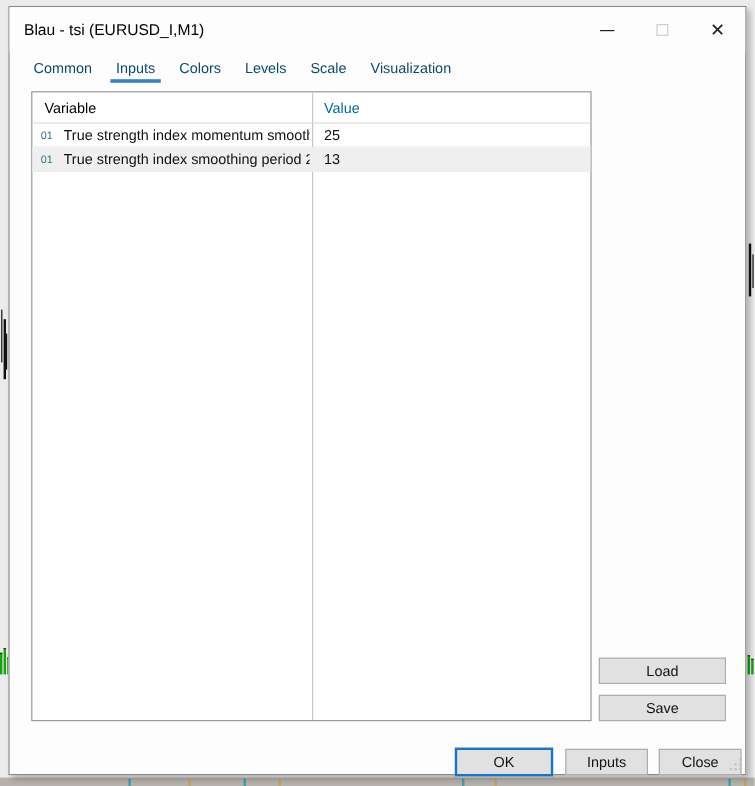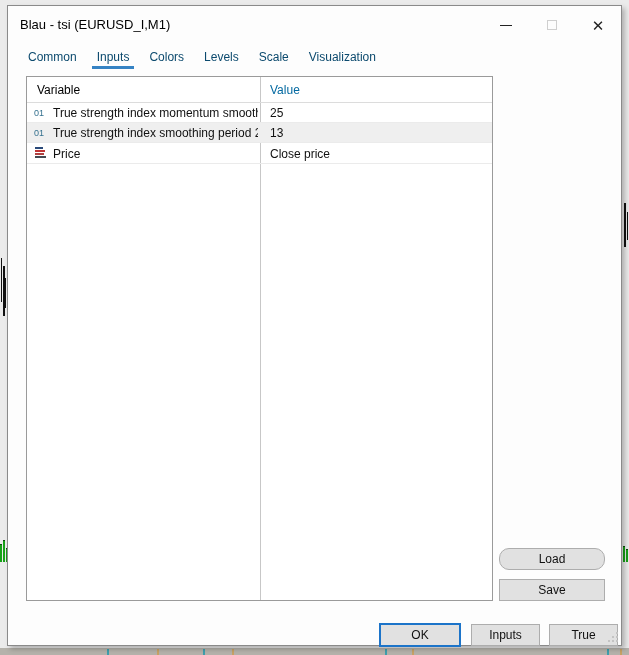--- a/index.html
+++ b/index.html
@@ -49,21 +49,21 @@
   .icon-price i { position:absolute; left:1px; height:2px; display:block; }
   .icon-price .l1 { top:0;  width:8px;  background:#2a4a7a; }
   .icon-price .l2 { top:3px; width:10px; background:#c23434; }
   .icon-price .l3 { top:6px; width:9px;  background:#b04040; }
   .icon-price .l4 { top:9px; width:11px; background:#444a52; }
 
   
   .btn { position:absolute; background:#e1e1e1; border:1px solid #adadad;
          font-family:"Liberation Sans", sans-serif; font-size:12px; color:#111;
          display:flex; align-items:center; justify-content:center; cursor:default; }
-  .btn-load { left:491px; top:542px; width:106px; height:22px;border-radius:10px; }
+  .btn-load { left:491px; top:542px; width:106px; height:22px; }
   .btn-save { left:491px; top:573px; width:106px; height:22px; }
   .btn-ok     { left:371px; top:617px; width:82px; height:24px; border:2px solid #1c74c9; }
   .btn-cancel { left:463px; top:618px; width:69px; height:22px; }
   .btn-reset  { left:541px; top:618px; width:69px; height:22px; }
 
   .resize-grip { position:absolute; right:3px; bottom:3px; width:11px; height:11px; }
   .resize-grip i { position:absolute; width:2px; height:2px; background:#c3c3c3; }
   .resize-grip .d1 { right:0; bottom:0; }
   .resize-grip .d2 { right:4px; bottom:0; }
   .resize-grip .d3 { right:0; bottom:4px; }
@@ -141,38 +141,28 @@
       </div>
 
       <div class="prow selected">
         <span class="row-icon">
           <span class="icon-01">01</span>
         </span>
         <span class="cell-var">True strength index smoothing period 2</span>
         <span class="cell-val">13</span>
       </div>
 
-      <div class="prow">
-        <span class="row-icon icon-price">
-          <i class="l1"></i>
-            <i class="l2"></i>
-            <i class="l3"></i>
-            <i class="l4"></i>
-        </span>
-        <span class="cell-var">Price</span>
-        <span class="cell-val">Close price</span>
-      </div>
     </div>
 
     <button class="btn btn-load">Load</button>
     <button class="btn btn-ok">OK</button>
 
     <button class="btn btn-save">Save</button>
     <button class="btn btn-cancel">Inputs</button>
-    <button class="btn btn-reset">True</button>
+    <button class="btn btn-reset">Close</button>
 
     <div class="resize-grip">
       <i class="d1"></i>
         <i class="d2"></i>
         <i class="d3"></i>
         <i class="d4"></i>
         <i class="d5"></i>
         <i class="d6"></i>
     </div>
   </div>

